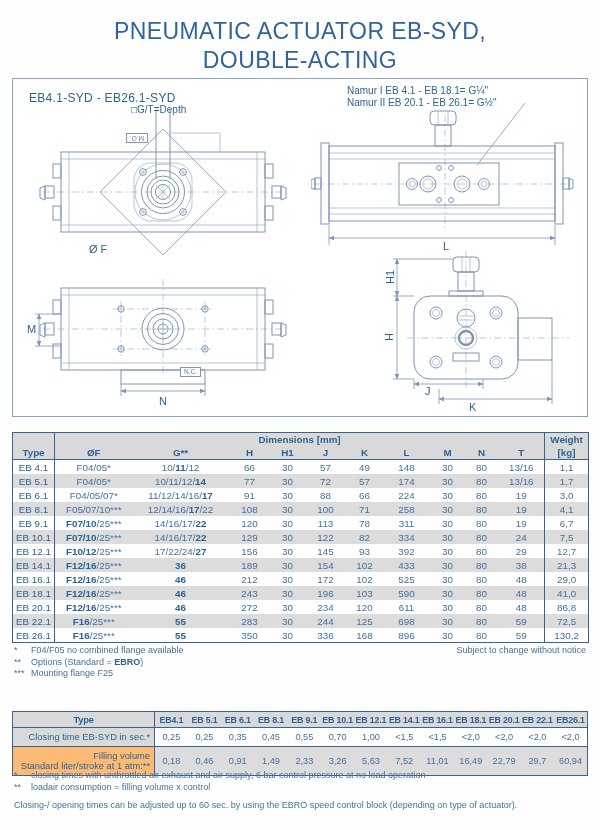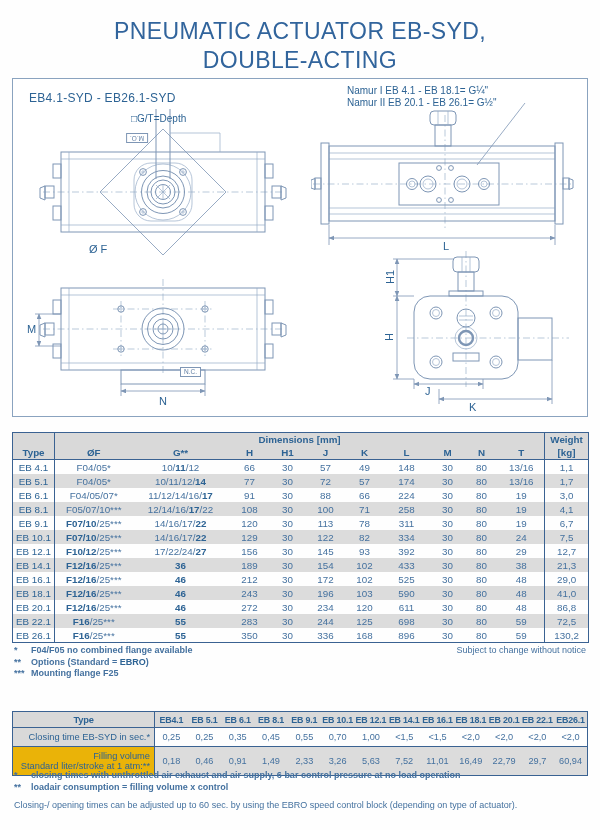--- a/index.html
+++ b/index.html
@@ -36,41 +36,41 @@
   .dim-table thead tr:nth-child(2) th,
   .dim-table thead th[rowspan]{border-bottom:1.6px solid #3a6292;}
   .dim-table td{padding:0;text-align:center;height:14px;font-size:9.8px;color:#44719f;}
   .dim-table td b{color:#2d6394;}
   .dim-table td.type{font-weight:normal;color:#2d6394;}
   .bR{border-right:1px solid #3a6292;}
   .wcol{border-left:1px solid #3a6292;}
   .dim-table tbody tr:nth-child(even){background:#dcdcdc;}
 
   
-  .fn-block{position:absolute;left:14px;top:645px;font-size:9px;line-height:11.5px;color:#44719f;font-weight:bold;}
+  .fn-block{position:absolute;left:14px;top:645px;font-size:9px;line-height:11.5px;color:#44719f;}
   .fn-row{white-space:nowrap;}
   .fn-mark{display:inline-block;width:17px;}
   .fn-block b{color:#2d6394;}
   .notice{position:absolute;right:14px;top:645px;font-size:9px;color:#44719f;}
 
   
   .section-h{position:absolute;left:12px;top:690px;font-size:13px;font-weight:bold;
              color:#2d6394;letter-spacing:.2px;}
   .ct-table{position:absolute;left:12px;top:711px;width:576px;border-collapse:collapse;
             table-layout:fixed;border:1.5px solid #3a6292;}
   .ct-table th{background:#d9d9d9;font-size:8.9px;font-weight:bold;color:#2d6394;
                height:13px;padding:0;border-bottom:1px solid #3a6292;letter-spacing:-.2px;}
   .ct-table td{font-size:9.2px;text-align:center;padding:0;color:#44719f;
                border-bottom:1px solid #3a6292;}
   .ct-table .lbl{text-align:right;padding:1px 4px;background:#d9d9d9;white-space:pre-line;
                  font-size:9.3px;color:#2d6394;border-right:1px solid #3a6292;}
   .ct-table th.lbl{text-align:center;}
   .ct-table tbody tr:first-child td{height:16px;}
   .ct-table tbody tr.alt td{height:26px;background:#dcdcdc;}
-  .ct-table tbody tr.alt td.lbl{background:#eab308;}
+  .ct-table tbody tr.alt td.lbl{background:#fdba74;}
 
   .fn2{top:770px;}
   .final-note{position:absolute;left:14px;top:800px;width:570px;font-size:9px;color:#44719f;}
 </style>
 </head>
 <body>
 
 <div class="page">
 
   <div class="title">
@@ -234,21 +234,21 @@
       <line class="dim" x1="18" y1="67" x2="18" y2="150" marker-start="url(#ar)" marker-end="url(#ar)"></line>
       <line class="dim" x1="35" y1="150" x2="35" y2="160"></line>
       <line class="dim" x1="104" y1="150" x2="104" y2="160"></line>
       <line class="dim" x1="35" y1="155" x2="104" y2="155" marker-start="url(#ar)" marker-end="url(#ar)"></line>
       <line class="dim" x1="173" y1="131" x2="173" y2="175"></line>
       <line class="dim" x1="60" y1="160" x2="60" y2="175"></line>
       <line class="dim" x1="60" y1="170" x2="173" y2="170" marker-start="url(#ar)" marker-end="url(#ar)"></line>
     </svg>
 
     <div class="dwg-label model" style="left:16px;top:12px">EB4.1-SYD - EB26.1-SYD</div>
-    <div class="dwg-label small" style="left:118px;top:34px">□G/T=Depth</div>
+    <div class="dwg-label small" style="left:118px;top:25px">□G/T=Depth</div>
     <div class="dwg-label small" style="left:334px;top:6px">Namur I  EB 4.1  -  EB 18.1= G¼"</div>
     <div class="dwg-label small" style="left:334px;top:18px">Namur II EB 20.1 - EB 26.1= G½"</div>
     <div class="dwg-label" style="left:76px;top:164px">Ø F</div>
     <div class="dwg-label" style="left:430px;top:161px">L</div>
     <div class="dwg-label" style="left:14px;top:244px">M</div>
     <div class="dwg-label" style="left:146px;top:316px">N</div>
     <div class="dwg-label rot" style="left:370px;top:192px">H1</div>
     <div class="dwg-label rot" style="left:372px;top:252px">H</div>
     <div class="dwg-label" style="left:412px;top:306px">J</div>
     <div class="dwg-label" style="left:456px;top:322px">K</div>

